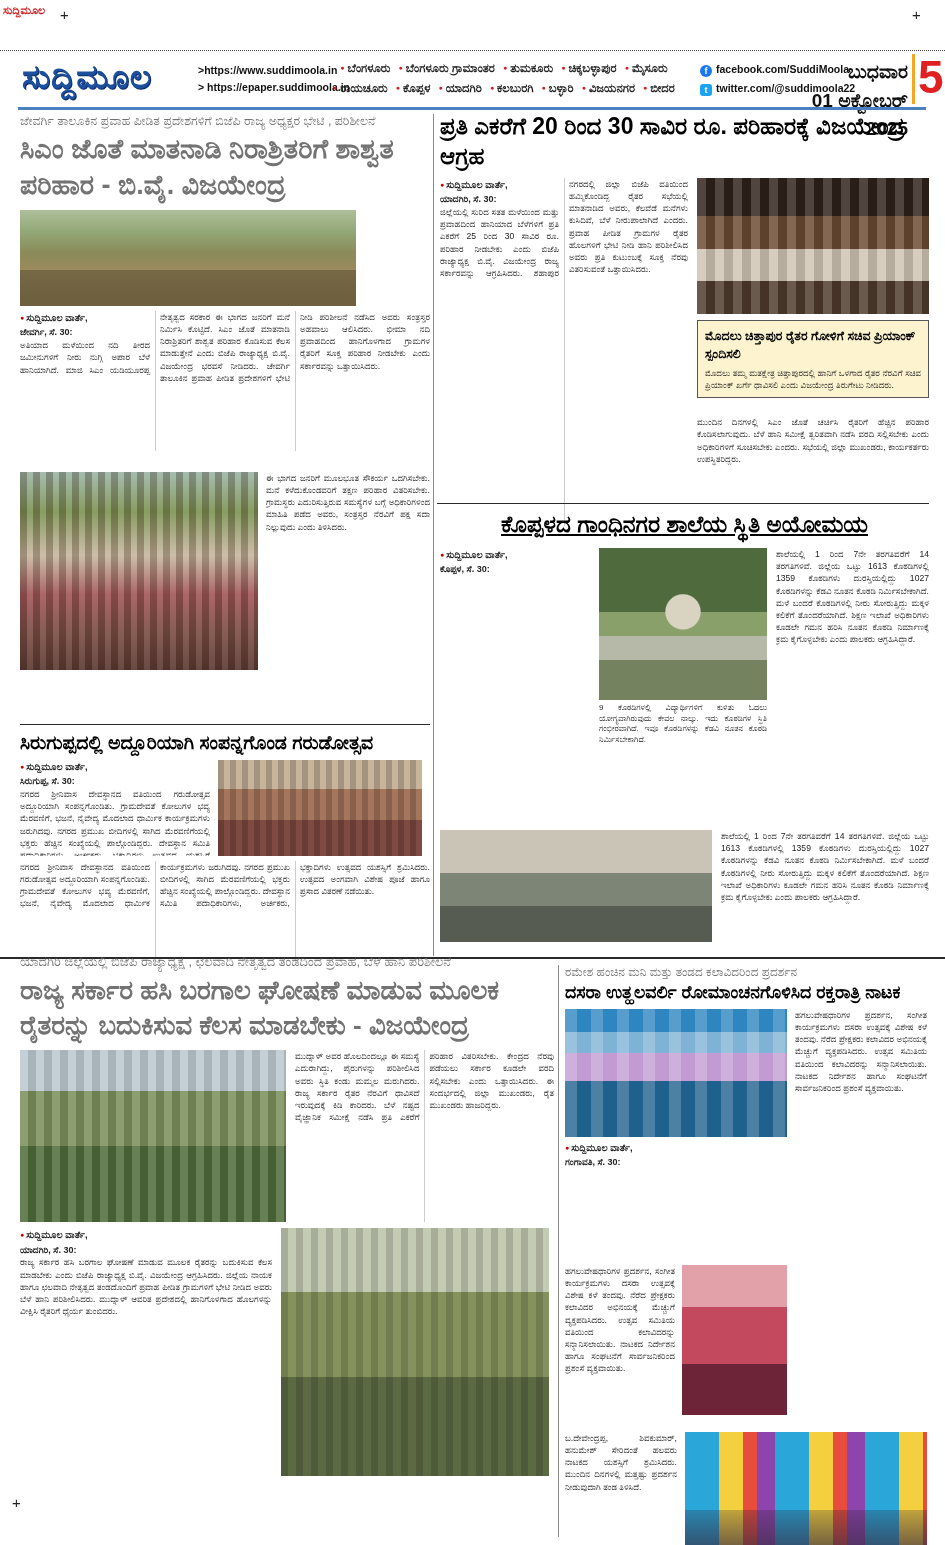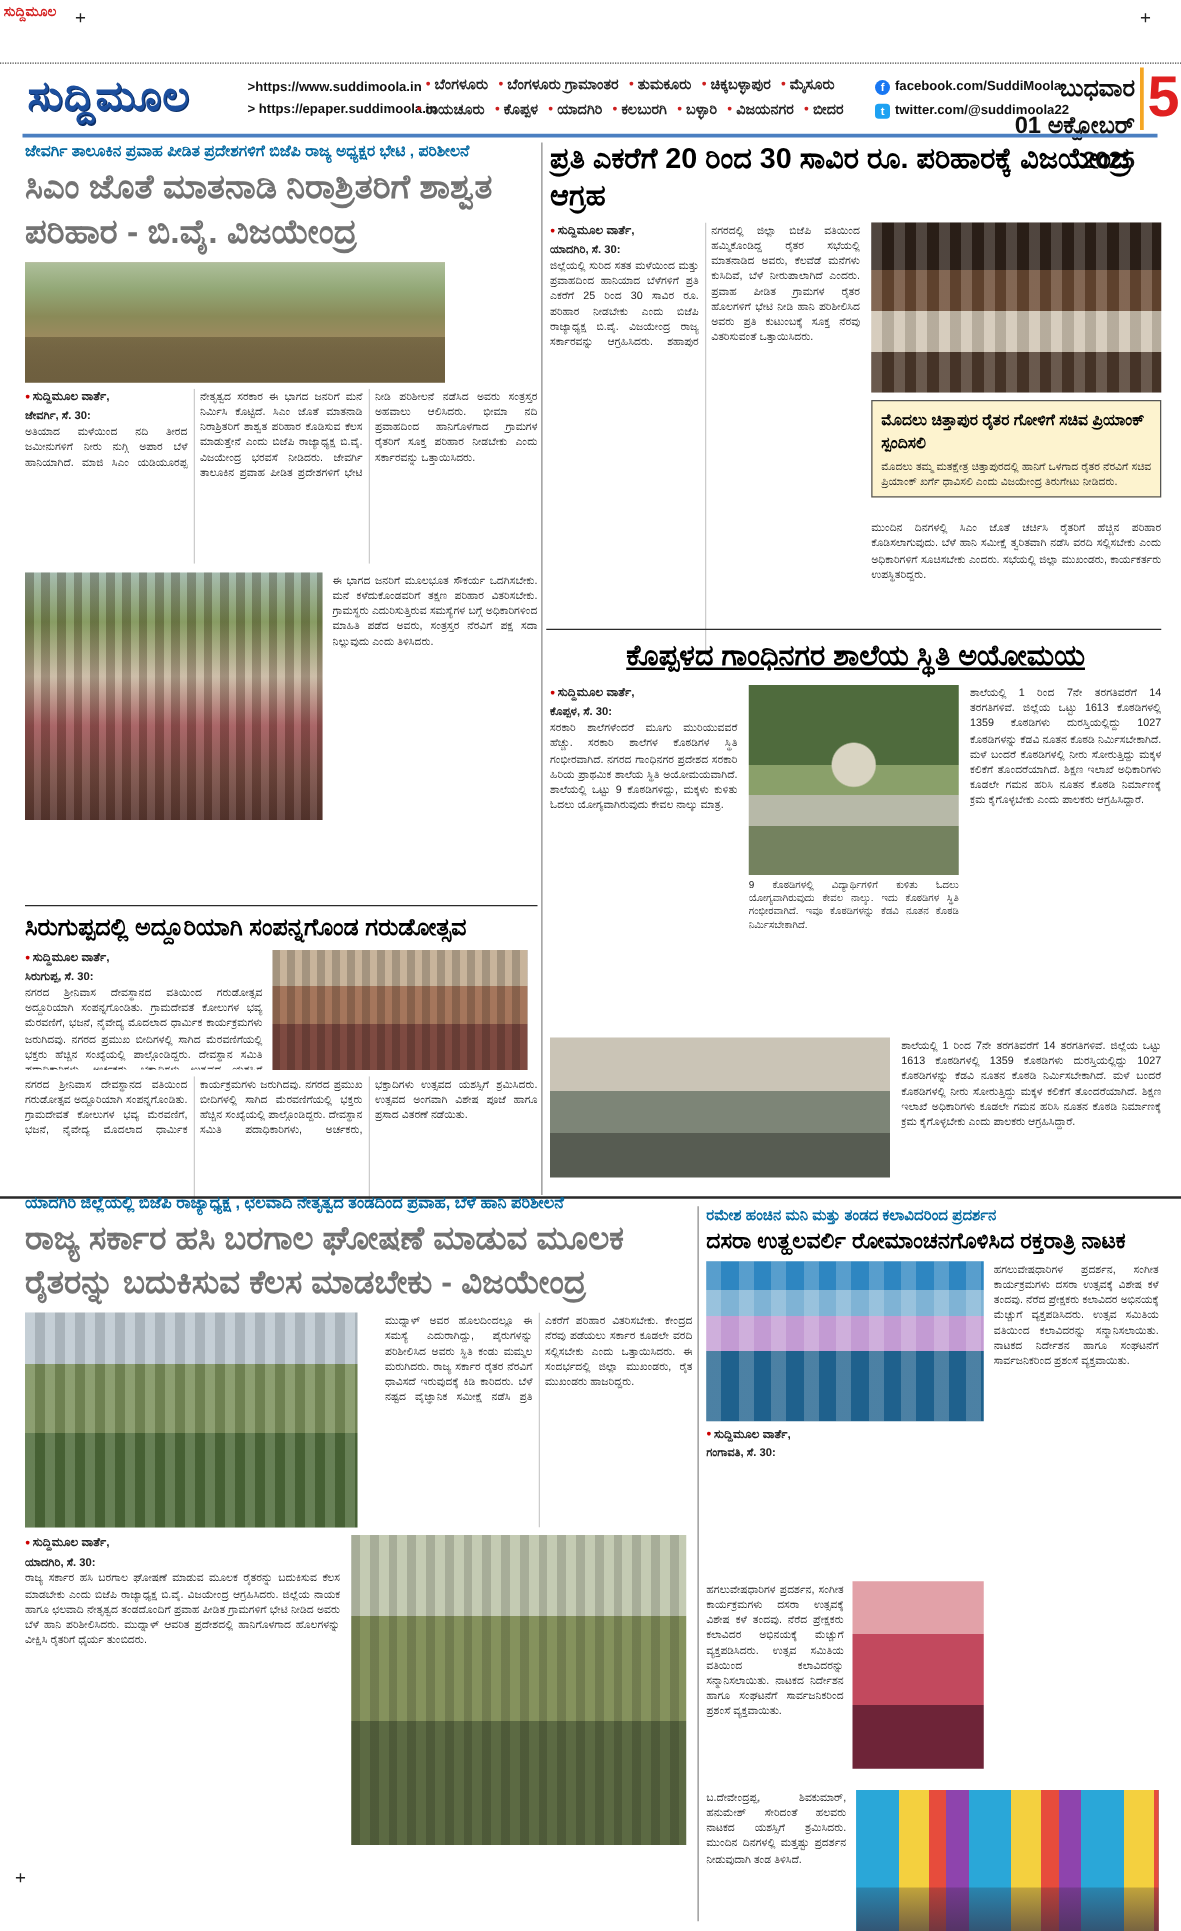--- a/index.html
+++ b/index.html
@@ -17,21 +17,21 @@
   .cities{text-align:center;font-size:11.5px;font-weight:700;color:#222;line-height:1.75;}
   .city{margin:0 4px;white-space:nowrap;}
   .city::before{content:"●";color:#cc1f1f;font-size:7px;vertical-align:2px;margin-right:3px;}
   .social div{font-size:10.5px;font-weight:700;color:#111;line-height:1.8;white-space:nowrap;}
   .fb-ic,.tw-ic{display:inline-block;width:12px;height:12px;border-radius:50%;color:#fff;background:#1877f2;
     font-size:9px;line-height:12px;text-align:center;font-weight:700;margin-right:4px;vertical-align:-1px;}
   .tw-ic{background:#1da1f2;border-radius:3px;}
   .datebox{text-align:right;font-weight:700;font-size:19px;line-height:1.5;color:#111;}
   .orangebar{position:absolute;width:3px;background:#f5a623;}
   .pagenum{font-size:46px;font-weight:700;color:#e02020;line-height:1;}
-  .kicker{font-size:12.5px;font-weight:700;color:#0369a1;}
+  .kicker{font-size:12.5px;font-weight:400;color:#737373;}
   .headline-xl{font-size:27px;line-height:1.35;font-weight:800;color:#737373;}
   .headline-l{font-size:23px;line-height:1.3;font-weight:800;color:#000;}
   .headline-m{font-size:19px;line-height:1.3;font-weight:800;color:#000;}
   .byline{font-size:9.5px;font-weight:700;margin-bottom:2px;}
   .byline .bullet{color:#c00;font-size:7px;vertical-align:1px;margin-right:2px;}
   .dateline{font-size:9px;font-weight:700;}
   .bodytxt{font-size:8.6px;line-height:1.42;text-align:justify;color:#222;}
   .cols2{column-count:2;column-gap:10px;column-rule:1px solid #ccc;}
   .cols3{column-count:3;column-gap:10px;column-rule:1px solid #ccc;}
   .ph{position:relative;overflow:hidden;}
@@ -92,21 +92,21 @@
 
   <div class="abs" style="left:20px;top:114px;width:410px;">
     <div class="kicker">ಜೇವರ್ಗಿ ತಾಲೂಕಿನ ಪ್ರವಾಹ ಪೀಡಿತ ಪ್ರದೇಶಗಳಿಗೆ ಬಿಜೆಪಿ ರಾಜ್ಯ ಅಧ್ಯಕ್ಷರ ಭೇಟಿ , ಪರಿಶೀಲನೆ</div>
     <div class="headline-xl" style="margin-top:2px;">ಸಿಎಂ ಜೊತೆ ಮಾತನಾಡಿ ನಿರಾಶ್ರಿತರಿಗೆ ಶಾಶ್ವತ ಪರಿಹಾರ - ಬಿ.ವೈ. ವಿಜಯೇಂದ್ರ</div>
     <div class="ph p-flood" style="margin-top:6px;width:336px;height:96px;"></div>
     <div class="cols3 bodytxt" style="margin-top:5px;height:140px;overflow:hidden;">
       <div class="byline"><span class="bullet">●</span><span>ಸುದ್ದಿಮೂಲ ವಾರ್ತೆ,</span></div>
       <div class="dateline">ಜೇವರ್ಗಿ, ಸೆ. 30:</div>
       <span>ಅತಿಯಾದ ಮಳೆಯಿಂದ ನದಿ ತೀರದ ಜಮೀನುಗಳಿಗೆ ನೀರು ನುಗ್ಗಿ ಅಪಾರ ಬೆಳೆ ಹಾನಿಯಾಗಿದೆ. ಮಾಜಿ ಸಿಎಂ ಯಡಿಯೂರಪ್ಪ ನೇತೃತ್ವದ ಸರಕಾರ ಈ ಭಾಗದ ಜನರಿಗೆ ಮನೆ ನಿರ್ಮಿಸಿ ಕೊಟ್ಟಿದೆ. ಸಿಎಂ ಜೊತೆ ಮಾತನಾಡಿ ನಿರಾಶ್ರಿತರಿಗೆ ಶಾಶ್ವತ ಪರಿಹಾರ ಕೊಡಿಸುವ ಕೆಲಸ ಮಾಡುತ್ತೇನೆ ಎಂದು ಬಿಜೆಪಿ ರಾಜ್ಯಾಧ್ಯಕ್ಷ ಬಿ.ವೈ. ವಿಜಯೇಂದ್ರ ಭರವಸೆ ನೀಡಿದರು. ಜೇವರ್ಗಿ ತಾಲೂಕಿನ ಪ್ರವಾಹ ಪೀಡಿತ ಪ್ರದೇಶಗಳಿಗೆ ಭೇಟಿ ನೀಡಿ ಪರಿಶೀಲನೆ ನಡೆಸಿದ ಅವರು ಸಂತ್ರಸ್ತರ ಅಹವಾಲು ಆಲಿಸಿದರು. ಭೀಮಾ ನದಿ ಪ್ರವಾಹದಿಂದ ಹಾನಿಗೊಳಗಾದ ಗ್ರಾಮಗಳ ರೈತರಿಗೆ ಸೂಕ್ತ ಪರಿಹಾರ ನೀಡಬೇಕು ಎಂದು ಸರ್ಕಾರವನ್ನು ಒತ್ತಾಯಿಸಿದರು.</span>
     </div>
-    <div style="display:flex;gap:8px;margin-top:7px;">
+    <div style="display:flex;gap:8px;margin-top:21px;">
       <div class="ph p-crowd" style="width:238px;height:198px;flex:none;"></div>
       <div class="bodytxt" style="height:198px;overflow:hidden;">ಈ ಭಾಗದ ಜನರಿಗೆ ಮೂಲಭೂತ ಸೌಕರ್ಯ ಒದಗಿಸಬೇಕು. ಮನೆ ಕಳೆದುಕೊಂಡವರಿಗೆ ತಕ್ಷಣ ಪರಿಹಾರ ವಿತರಿಸಬೇಕು. ಗ್ರಾಮಸ್ಥರು ಎದುರಿಸುತ್ತಿರುವ ಸಮಸ್ಯೆಗಳ ಬಗ್ಗೆ ಅಧಿಕಾರಿಗಳಿಂದ ಮಾಹಿತಿ ಪಡೆದ ಅವರು, ಸಂತ್ರಸ್ತರ ನೆರವಿಗೆ ಪಕ್ಷ ಸದಾ ನಿಲ್ಲುವುದು ಎಂದು ತಿಳಿಸಿದರು.</div>
     </div>
   </div>
 
   <div class="hrule" style="left:20px;top:724px;width:410px;"></div>
   <div class="abs" style="left:20px;top:731px;width:410px;">
     <div class="headline-m">ಸಿರುಗುಪ್ಪದಲ್ಲಿ ಅದ್ದೂರಿಯಾಗಿ ಸಂಪನ್ನಗೊಂಡ ಗರುಡೋತ್ಸವ</div>
     <div style="display:flex;gap:8px;margin-top:4px;">
       <div class="bodytxt" style="width:190px;flex:none;height:96px;overflow:hidden;">
@@ -142,40 +142,39 @@
     </div>
   </div>
 
   <div class="hrule" style="left:437px;top:503px;width:492px;"></div>
   <div class="abs" style="left:440px;top:510px;width:489px;">
     <div class="headline-l" style="text-align:center;text-decoration:underline;">ಕೊಪ್ಪಳದ ಗಾಂಧಿನಗರ ಶಾಲೆಯ ಸ್ಥಿತಿ ಅಯೋಮಯ</div>
     <div style="display:flex;gap:9px;margin-top:8px;">
       <div class="bodytxt" style="width:150px;flex:none;height:276px;overflow:hidden;">
         <div class="byline"><span class="bullet">●</span><span>ಸುದ್ದಿಮೂಲ ವಾರ್ತೆ,</span></div>
         <div class="dateline">ಕೊಪ್ಪಳ, ಸೆ. 30:</div>
-        <span>ಸರಕಾರಿ ಶಾಲೆಗಳೆಂದರೆ ಮೂಗು ಮುರಿಯುವವರೆ ಹೆಚ್ಚು. ಸರಕಾರಿ ಶಾಲೆಗಳ ಕೊಠಡಿಗಳ ಸ್ಥಿತಿ ಗಂಭೀರವಾಗಿದೆ. ನಗರದ ಗಾಂಧಿನಗರ ಪ್ರದೇಶದ ಸರಕಾರಿ ಹಿರಿಯ ಪ್ರಾಥಮಿಕ ಶಾಲೆಯ ಸ್ಥಿತಿ ಅಯೋಮಯವಾಗಿದೆ. ಶಾಲೆಯಲ್ಲಿ ಒಟ್ಟು 9 ಕೊಠಡಿಗಳಿದ್ದು, ಮಕ್ಕಳು ಕುಳಿತು ಓದಲು ಯೋಗ್ಯವಾಗಿರುವುದು ಕೇವಲ ನಾಲ್ಕು ಮಾತ್ರ.</span>
       </div>
       <div style="width:168px;flex:none;">
         <div class="ph p-gate" style="width:168px;height:152px;"></div>
         <div class="caption">9 ಕೊಠಡಿಗಳಲ್ಲಿ ವಿದ್ಯಾರ್ಥಿಗಳಿಗೆ ಕುಳಿತು ಓದಲು ಯೋಗ್ಯವಾಗಿರುವುದು ಕೇವಲ ನಾಲ್ಕು. ಇದು ಕೊಠಡಿಗಳ ಸ್ಥಿತಿ ಗಂಭೀರವಾಗಿದೆ. ಇವೂ ಕೊಠಡಿಗಳನ್ನು ಕೆಡವಿ ನೂತನ ಕೊಠಡಿ ನಿರ್ಮಿಸಬೇಕಾಗಿದೆ.</div>
       </div>
       <div class="bodytxt" style="height:276px;overflow:hidden;">ಶಾಲೆಯಲ್ಲಿ 1 ರಿಂದ 7ನೇ ತರಗತಿವರೆಗೆ 14 ತರಗತಿಗಳಿವೆ. ಜಿಲ್ಲೆಯ ಒಟ್ಟು 1613 ಕೊಠಡಿಗಳಲ್ಲಿ 1359 ಕೊಠಡಿಗಳು ದುರಸ್ತಿಯಲ್ಲಿದ್ದು 1027 ಕೊಠಡಿಗಳನ್ನು ಕೆಡವಿ ನೂತನ ಕೊಠಡಿ ನಿರ್ಮಿಸಬೇಕಾಗಿದೆ. ಮಳೆ ಬಂದರೆ ಕೊಠಡಿಗಳಲ್ಲಿ ನೀರು ಸೋರುತ್ತಿದ್ದು ಮಕ್ಕಳ ಕಲಿಕೆಗೆ ತೊಂದರೆಯಾಗಿದೆ. ಶಿಕ್ಷಣ ಇಲಾಖೆ ಅಧಿಕಾರಿಗಳು ಕೂಡಲೇ ಗಮನ ಹರಿಸಿ ನೂತನ ಕೊಠಡಿ ನಿರ್ಮಾಣಕ್ಕೆ ಕ್ರಮ ಕೈಗೊಳ್ಳಬೇಕು ಎಂದು ಪಾಲಕರು ಆಗ್ರಹಿಸಿದ್ದಾರೆ.</div>
     </div>
     <div style="display:flex;gap:9px;margin-top:6px;">
       <div class="ph p-class" style="width:272px;height:112px;flex:none;"></div>
       <div class="bodytxt" style="height:112px;overflow:hidden;">ಶಾಲೆಯಲ್ಲಿ 1 ರಿಂದ 7ನೇ ತರಗತಿವರೆಗೆ 14 ತರಗತಿಗಳಿವೆ. ಜಿಲ್ಲೆಯ ಒಟ್ಟು 1613 ಕೊಠಡಿಗಳಲ್ಲಿ 1359 ಕೊಠಡಿಗಳು ದುರಸ್ತಿಯಲ್ಲಿದ್ದು 1027 ಕೊಠಡಿಗಳನ್ನು ಕೆಡವಿ ನೂತನ ಕೊಠಡಿ ನಿರ್ಮಿಸಬೇಕಾಗಿದೆ. ಮಳೆ ಬಂದರೆ ಕೊಠಡಿಗಳಲ್ಲಿ ನೀರು ಸೋರುತ್ತಿದ್ದು ಮಕ್ಕಳ ಕಲಿಕೆಗೆ ತೊಂದರೆಯಾಗಿದೆ. ಶಿಕ್ಷಣ ಇಲಾಖೆ ಅಧಿಕಾರಿಗಳು ಕೂಡಲೇ ಗಮನ ಹರಿಸಿ ನೂತನ ಕೊಠಡಿ ನಿರ್ಮಾಣಕ್ಕೆ ಕ್ರಮ ಕೈಗೊಳ್ಳಬೇಕು ಎಂದು ಪಾಲಕರು ಆಗ್ರಹಿಸಿದ್ದಾರೆ.</div>
     </div>
   </div>
 
   <div class="hrule" style="left:0;top:957px;width:945px;height:1.5px;"></div>
 
   <div class="abs" style="left:20px;top:954px;width:534px;">
     <div class="kicker" style="font-size:13px;">ಯಾದಗಿರಿ ಜಿಲ್ಲೆಯಲ್ಲಿ ಬಿಜೆಪಿ ರಾಜ್ಯಾಧ್ಯಕ್ಷ , ಛಲವಾದಿ ನೇತೃತ್ವದ ತಂಡದಿಂದ ಪ್ರವಾಹ, ಬೆಳೆ ಹಾನಿ ಪರಿಶೀಲನೆ</div>
     <div class="headline-xl" style="font-size:26px;margin-top:3px;">ರಾಜ್ಯ ಸರ್ಕಾರ ಹಸಿ ಬರಗಾಲ ಘೋಷಣೆ ಮಾಡುವ ಮೂಲಕ ರೈತರನ್ನು ಬದುಕಿಸುವ ಕೆಲಸ ಮಾಡಬೇಕು - ವಿಜಯೇಂದ್ರ</div>
-    <div style="display:flex;gap:22px;margin-top:7px;">
+    <div style="display:flex;gap:9px;margin-top:7px;">
       <div class="ph p-fieldvisit" style="width:266px;height:172px;flex:none;"></div>
       <div class="cols2 bodytxt" style="height:172px;overflow:hidden;">ಮುದ್ನಾಳ್ ಅವರ ಹೊಲದಿಂದಲ್ಲೂ ಈ ಸಮಸ್ಯೆ ಎದುರಾಗಿದ್ದು, ಪೈರುಗಳನ್ನು ಪರಿಶೀಲಿಸಿದ ಅವರು ಸ್ಥಿತಿ ಕಂಡು ಮಮ್ಮಲ ಮರುಗಿದರು. ರಾಜ್ಯ ಸರ್ಕಾರ ರೈತರ ನೆರವಿಗೆ ಧಾವಿಸದೆ ಇರುವುದಕ್ಕೆ ಕಿಡಿ ಕಾರಿದರು. ಬೆಳೆ ನಷ್ಟದ ವೈಜ್ಞಾನಿಕ ಸಮೀಕ್ಷೆ ನಡೆಸಿ ಪ್ರತಿ ಎಕರೆಗೆ ಪರಿಹಾರ ವಿತರಿಸಬೇಕು. ಕೇಂದ್ರದ ನೆರವು ಪಡೆಯಲು ಸರ್ಕಾರ ಕೂಡಲೇ ವರದಿ ಸಲ್ಲಿಸಬೇಕು ಎಂದು ಒತ್ತಾಯಿಸಿದರು. ಈ ಸಂದರ್ಭದಲ್ಲಿ ಜಿಲ್ಲಾ ಮುಖಂಡರು, ರೈತ ಮುಖಂಡರು ಹಾಜರಿದ್ದರು.</div>
     </div>
     <div style="display:flex;gap:9px;margin-top:6px;">
       <div class="bodytxt" style="width:252px;flex:none;height:248px;overflow:hidden;">
         <div class="byline"><span class="bullet">●</span><span>ಸುದ್ದಿಮೂಲ ವಾರ್ತೆ,</span></div>
         <div class="dateline">ಯಾದಗಿರಿ, ಸೆ. 30:</div>
         <span>ರಾಜ್ಯ ಸರ್ಕಾರ ಹಸಿ ಬರಗಾಲ ಘೋಷಣೆ ಮಾಡುವ ಮೂಲಕ ರೈತರನ್ನು ಬದುಕಿಸುವ ಕೆಲಸ ಮಾಡಬೇಕು ಎಂದು ಬಿಜೆಪಿ ರಾಜ್ಯಾಧ್ಯಕ್ಷ ಬಿ.ವೈ. ವಿಜಯೇಂದ್ರ ಆಗ್ರಹಿಸಿದರು. ಜಿಲ್ಲೆಯ ನಾಯಕ ಹಾಗೂ ಛಲವಾದಿ ನೇತೃತ್ವದ ತಂಡದೊಂದಿಗೆ ಪ್ರವಾಹ ಪೀಡಿತ ಗ್ರಾಮಗಳಿಗೆ ಭೇಟಿ ನೀಡಿದ ಅವರು ಬೆಳೆ ಹಾನಿ ಪರಿಶೀಲಿಸಿದರು. ಮುದ್ನಾಳ್ ಆವರಿತ ಪ್ರದೇಶದಲ್ಲಿ ಹಾನಿಗೊಳಗಾದ ಹೊಲಗಳನ್ನು ವೀಕ್ಷಿಸಿ ರೈತರಿಗೆ ಧೈರ್ಯ ತುಂಬಿದರು.</span>
       </div>
       <div class="ph p-saplings" style="width:268px;height:248px;"></div>

